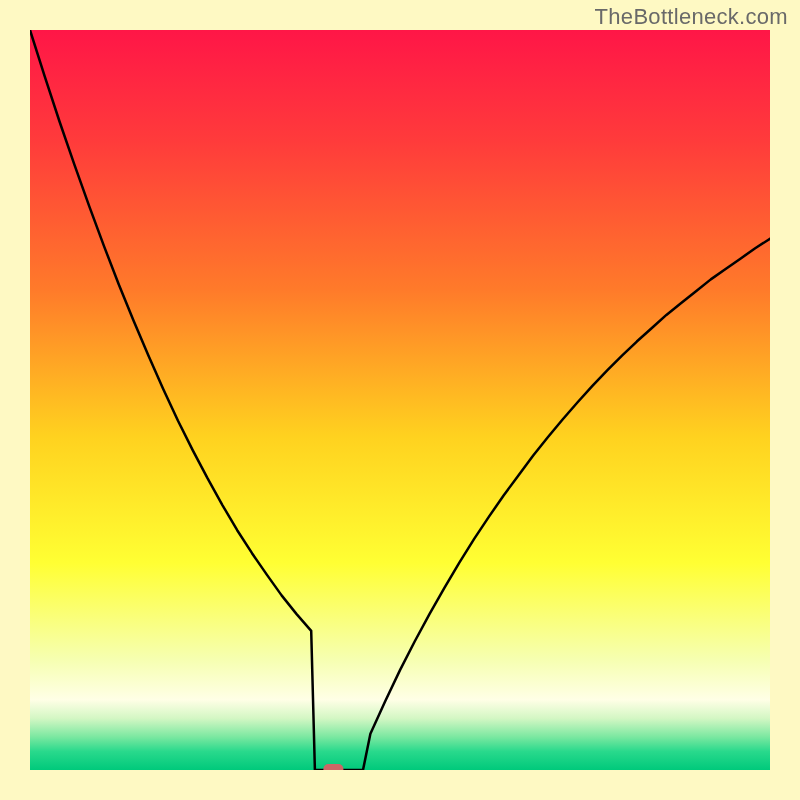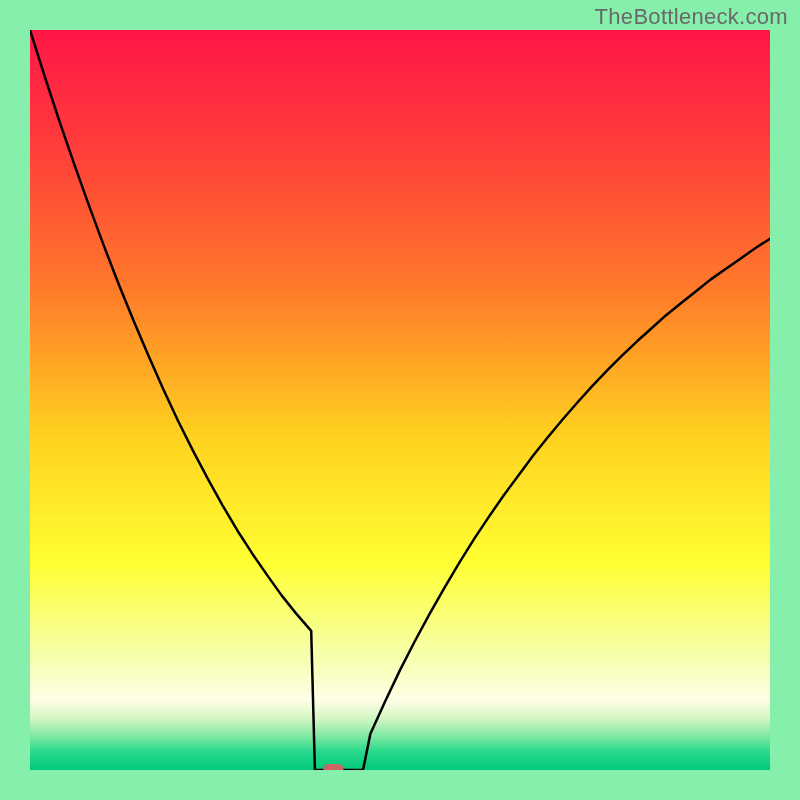--- a/index.html
+++ b/index.html
@@ -8,21 +8,21 @@
     width: 800px;
     height: 800px;
     background: #000;
     overflow: hidden;
     font-family: Arial, Helvetica, sans-serif;
   }
   .frame {
     position: relative;
     width: 800px;
     height: 800px;
-    background: #86efac;
+    background: #fef9c3;
   }
   .watermark {
     position: absolute;
     top: 4px;
     right: 12px;
     color: #696969;
     font-size: 22px;
     font-weight: 500;
     letter-spacing: 0.3px;
     z-index: 5;

